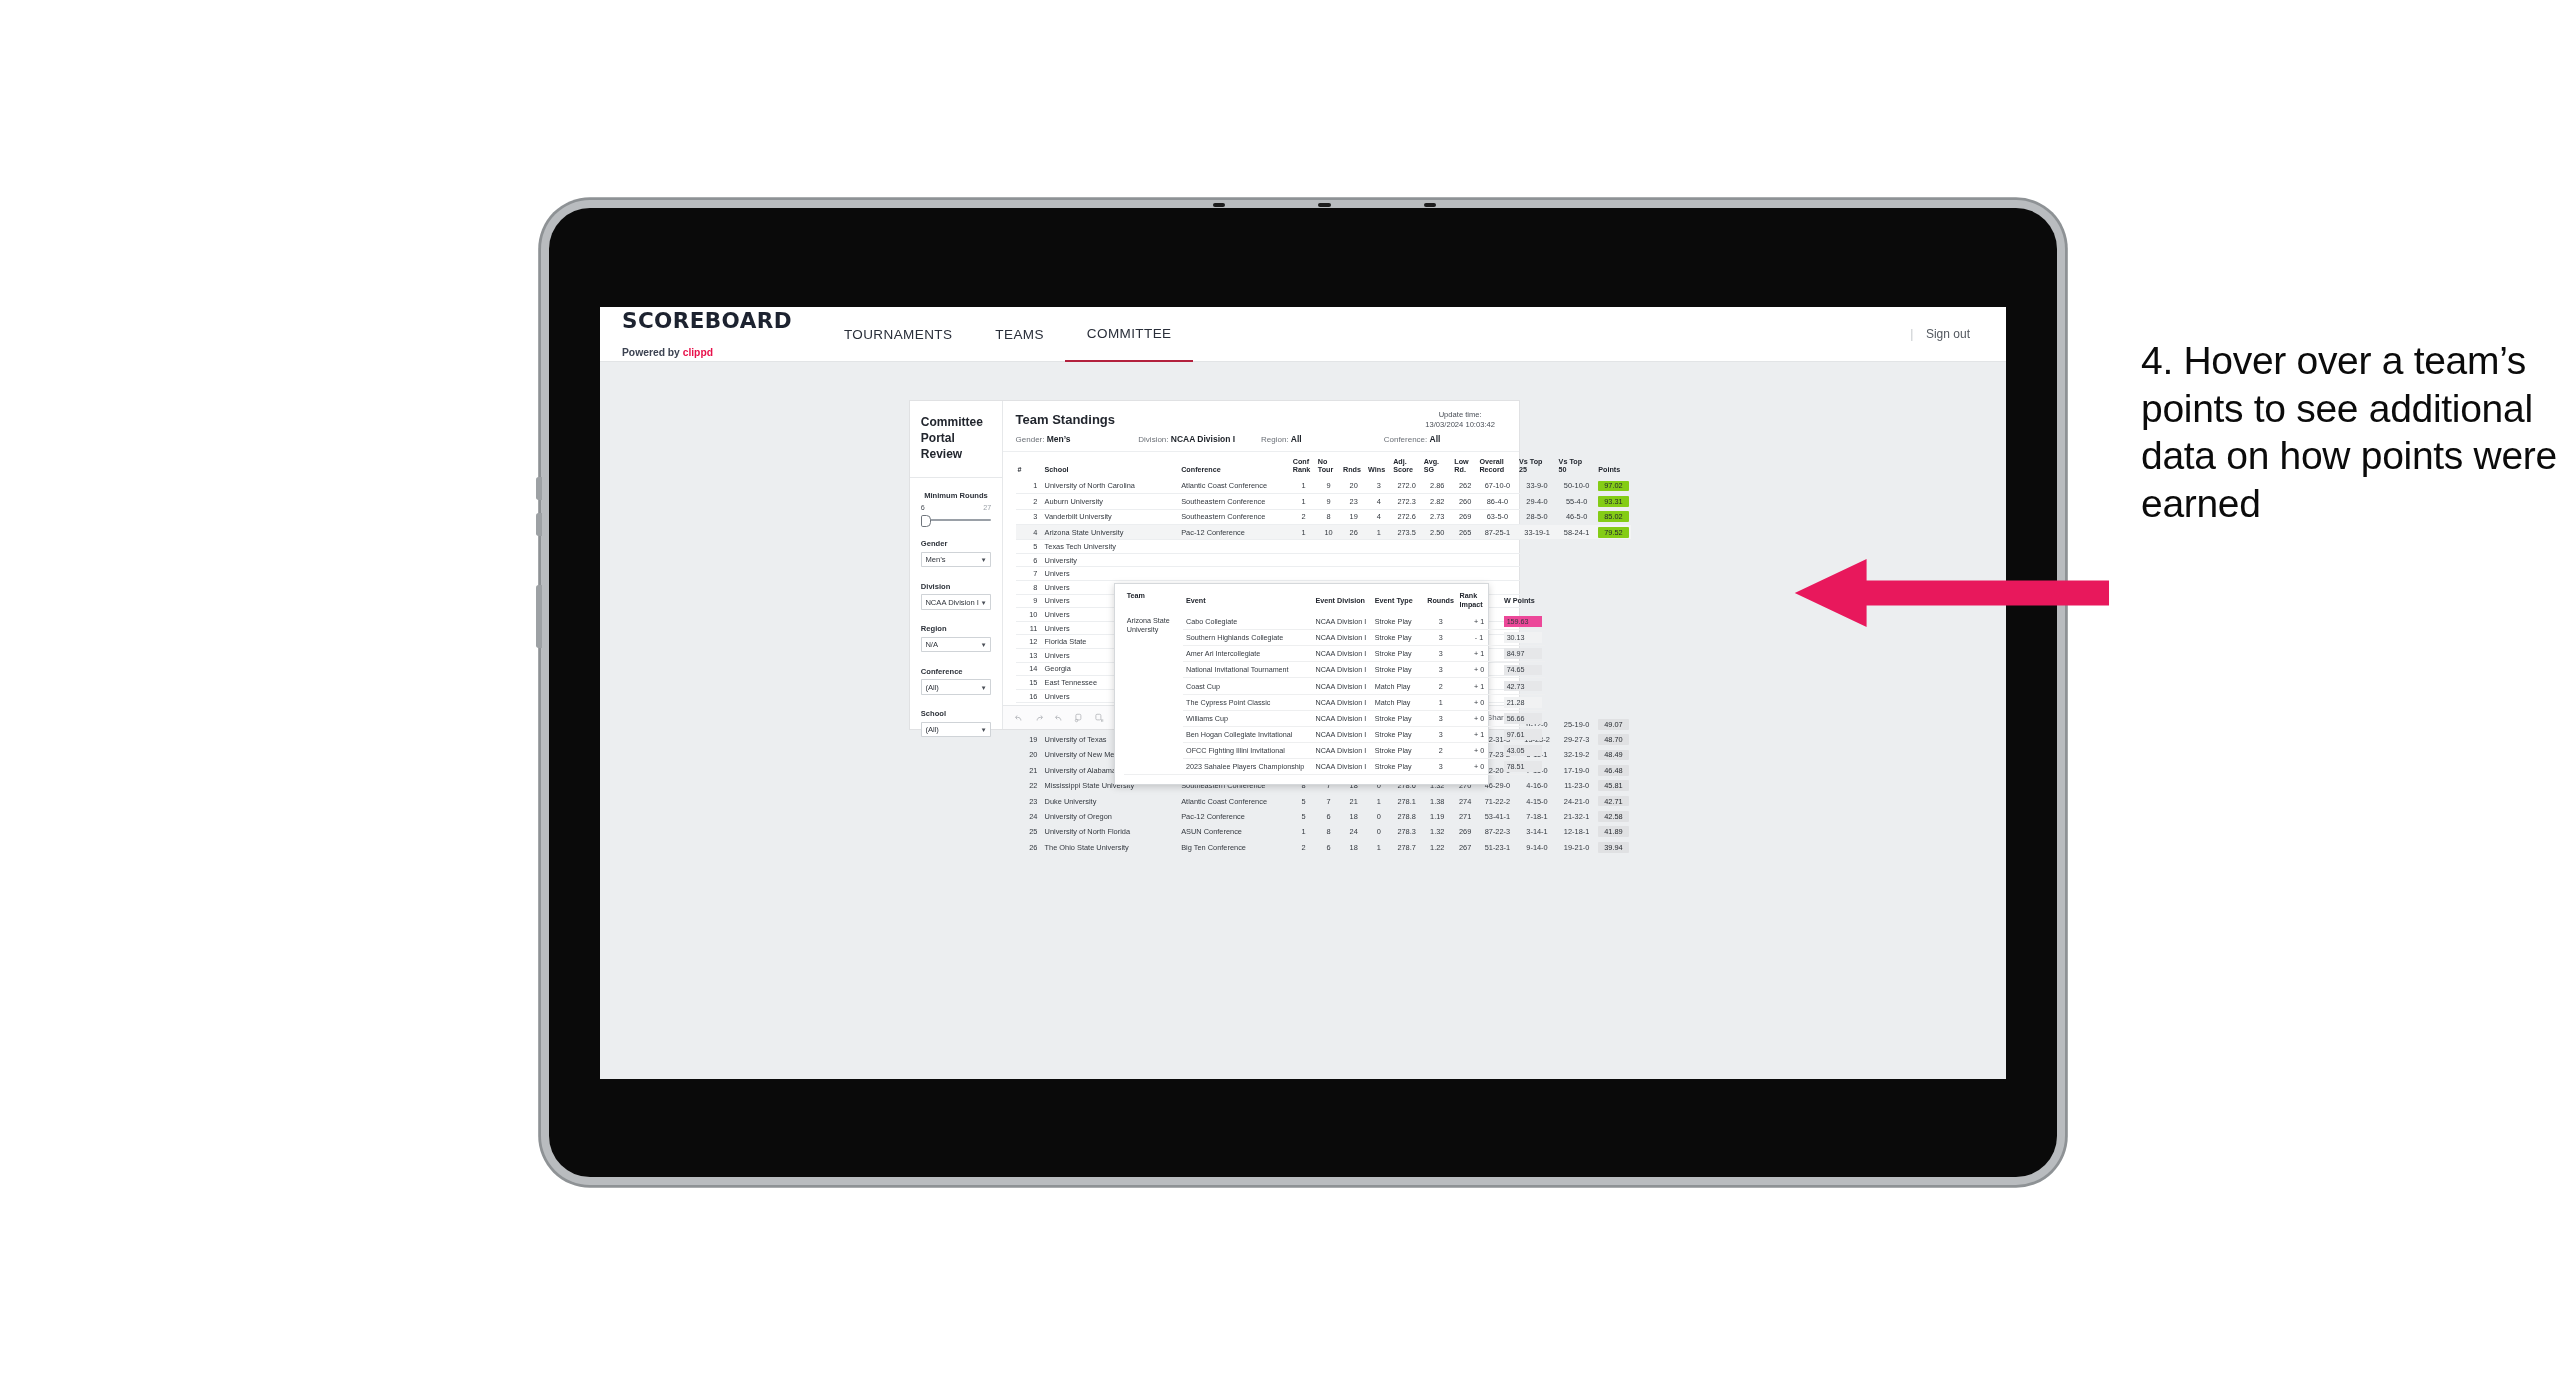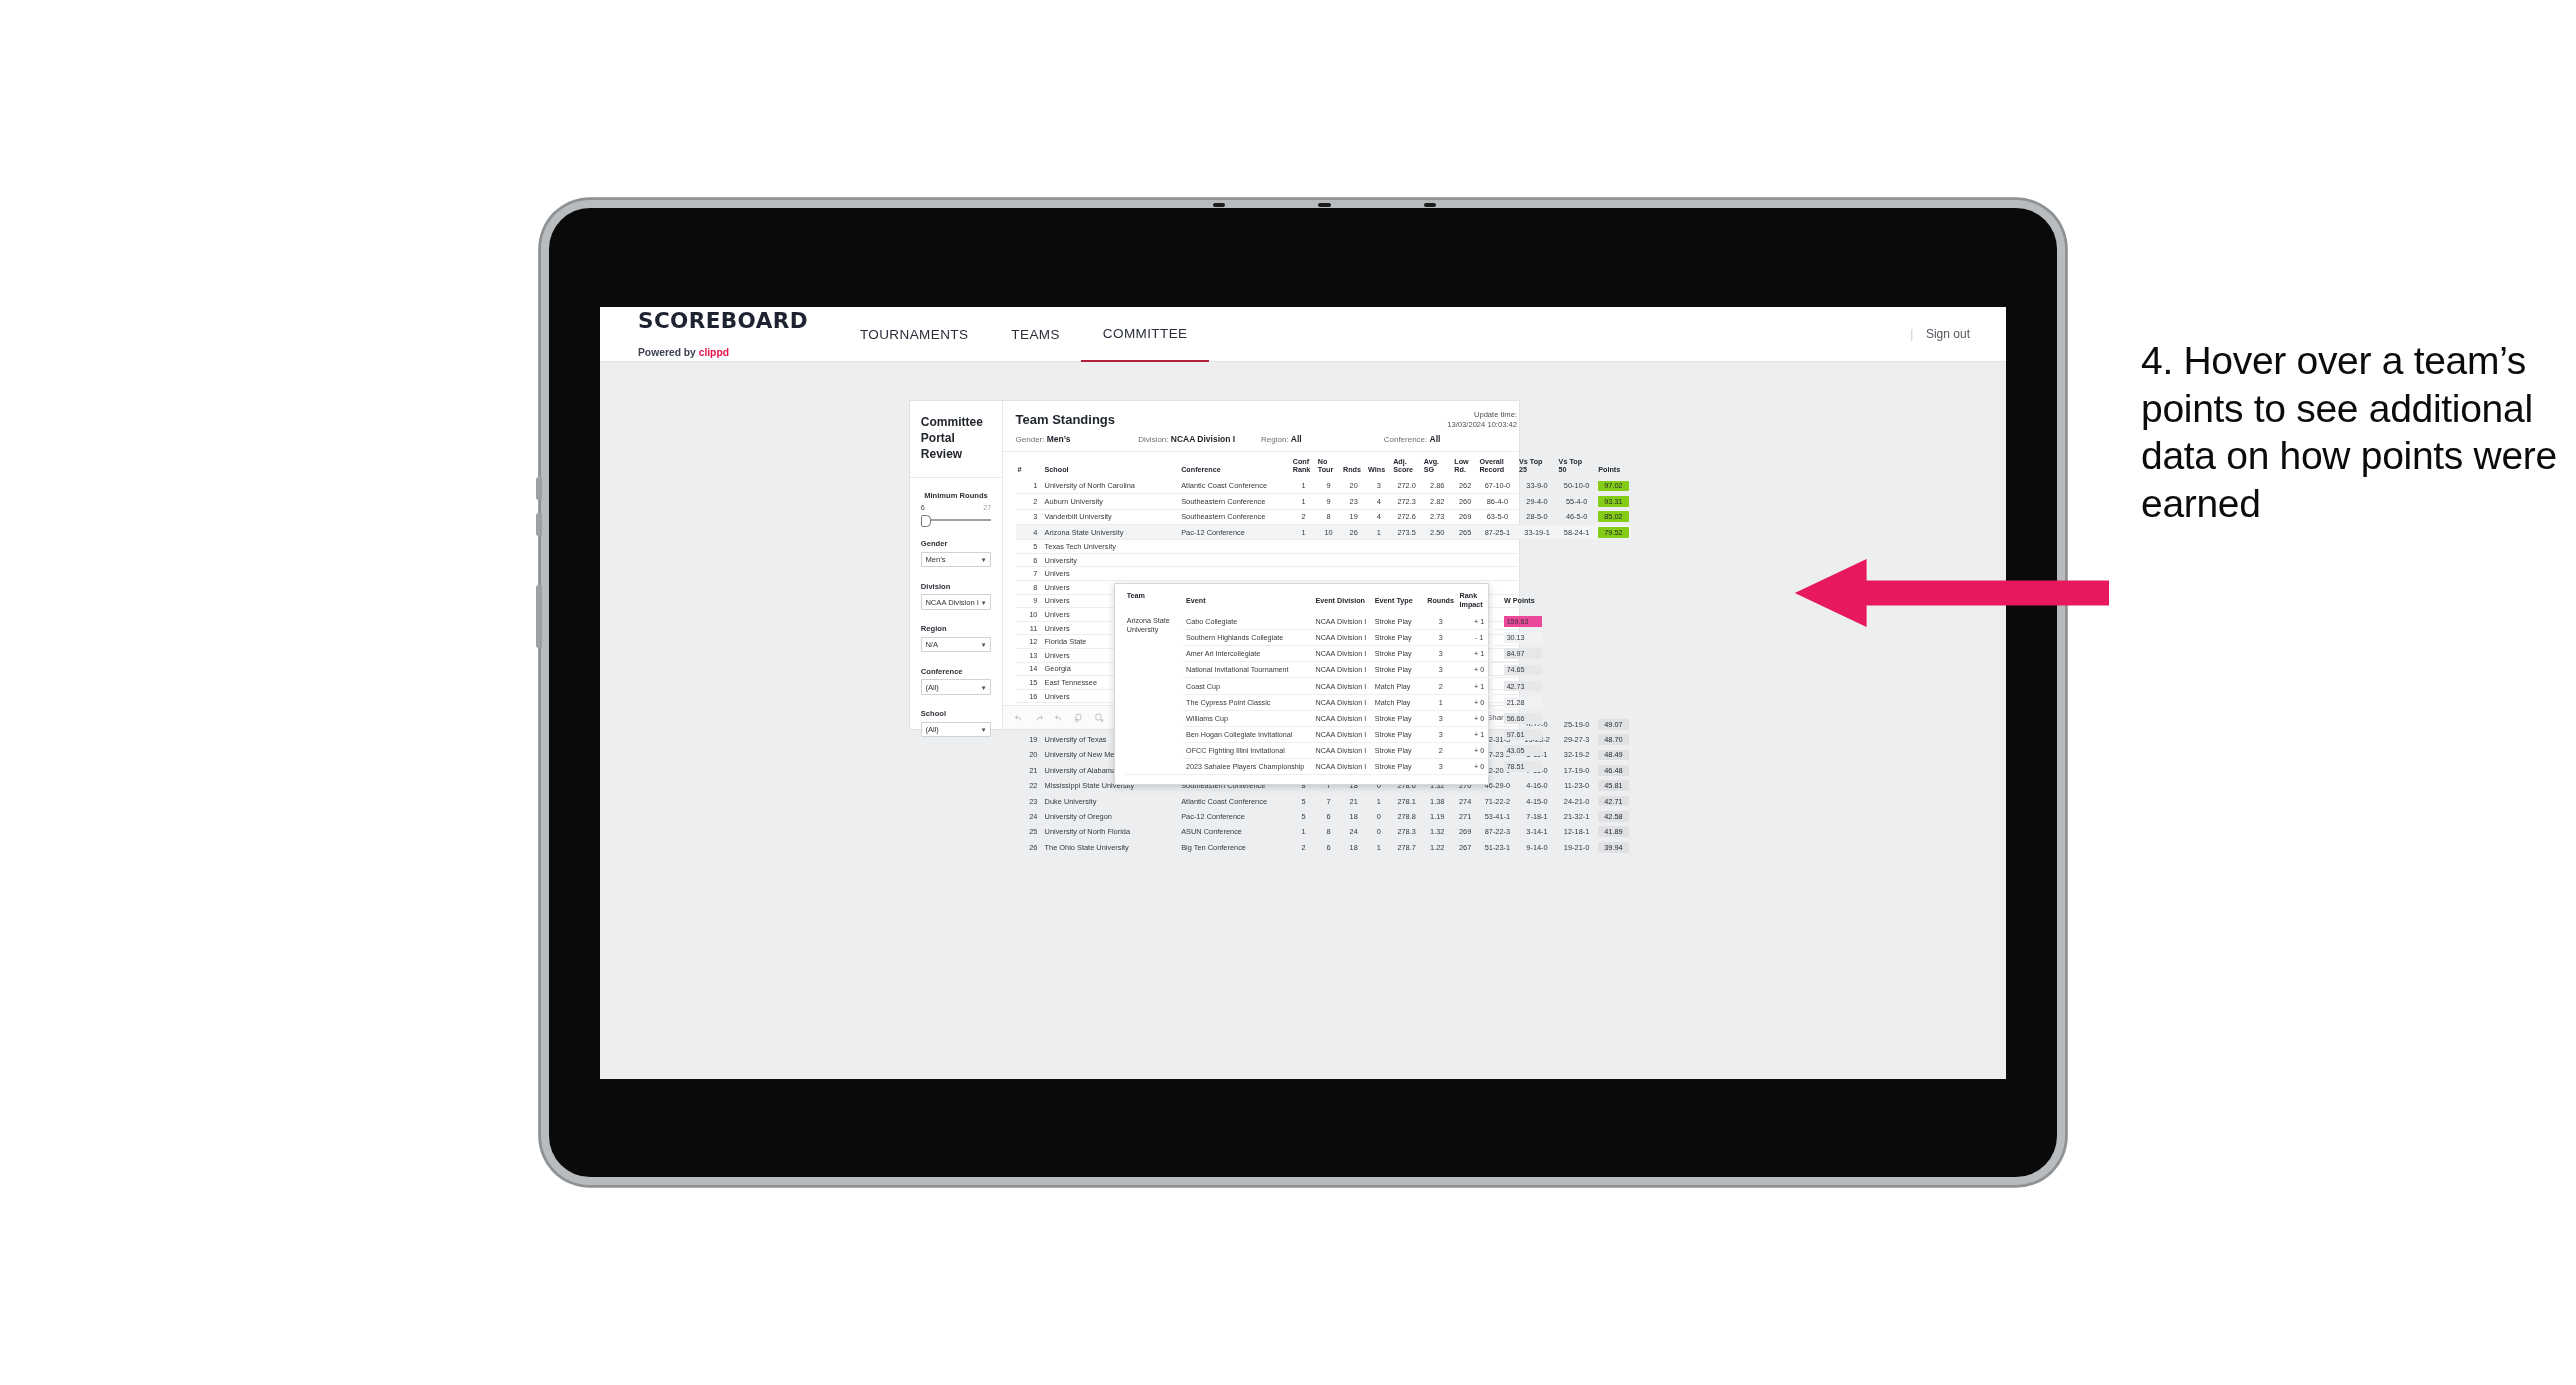--- a/index.html
+++ b/index.html
@@ -24,21 +24,21 @@
   #screen{
     position:absolute;left:51px;top:99px;width:1406px;height:772px;
     background:#eceef0;overflow:hidden;
   }
 
   
   .app-header{
     height:54px;background:#ffffff;display:flex;align-items:center;
     border-bottom:0.9px solid #e2e4e6;position:relative;
   }
-  .brand{padding-left:38px;padding-right:30.5px;}
+  .brand{padding-left:22px;padding-right:30.5px;}
   .brand-title{
     font-family:"DejaVu Sans",sans-serif;font-weight:bold;font-size:21.5px;
     letter-spacing:0.4px;color:#1d2330;line-height:1;
   }
   .brand-sub{font-size:10.3px;color:#3b4251;margin-top:15px;font-weight:bold;}
   .brand-sub .accent{color:#e8114b;}
   .topnav{display:flex;align-items:center;height:100%;}
   .topnav-item{
     font-size:13.5px;color:#2a2f3a;letter-spacing:0.4px;padding:0 21.5px;
     height:100%;display:flex;align-items:center;cursor:pointer;
@@ -91,21 +91,21 @@
   .caret{font-size:6.3px;color:#4a4f57;}
 
   
   .viz-main{position:absolute;left:93px;top:0;right:0;bottom:0;}
   .viz-head{padding:10.8px 12.6px 7.2px 12.6px;border-bottom:0.9px solid #eceef0;position:relative;}
   .viz-h1{font-size:13px;font-weight:bold;color:#22262e;}
   .viz-filters{display:flex;margin-top:7.2px;font-size:8px;color:#6b7077;}
   .viz-filters .fi{width:133px;}
   .viz-filters .fi b{color:#1d2229;font-size:8.5px;}
   .update-time{
-    position:absolute;right:2px;top:9px;font-size:7.6px;color:#4a4f57;line-height:1.35;text-align:right;
+    position:absolute;right:24px;top:9px;font-size:7.6px;color:#4a4f57;line-height:1.35;text-align:center;
   }
 
   
   table.standings{border-collapse:collapse;width:100%;table-layout:fixed;}
   table.standings th{
     font-size:7.2px;font-weight:bold;color:#22262e;text-align:left;
     padding:2.7px 1.8px 4.5px 1.8px;vertical-align:bottom;line-height:1.1;margin-top:32px;
   }
   table.standings td{
     font-size:7.4px;color:#33383f;padding:1.8px 1.8px;

